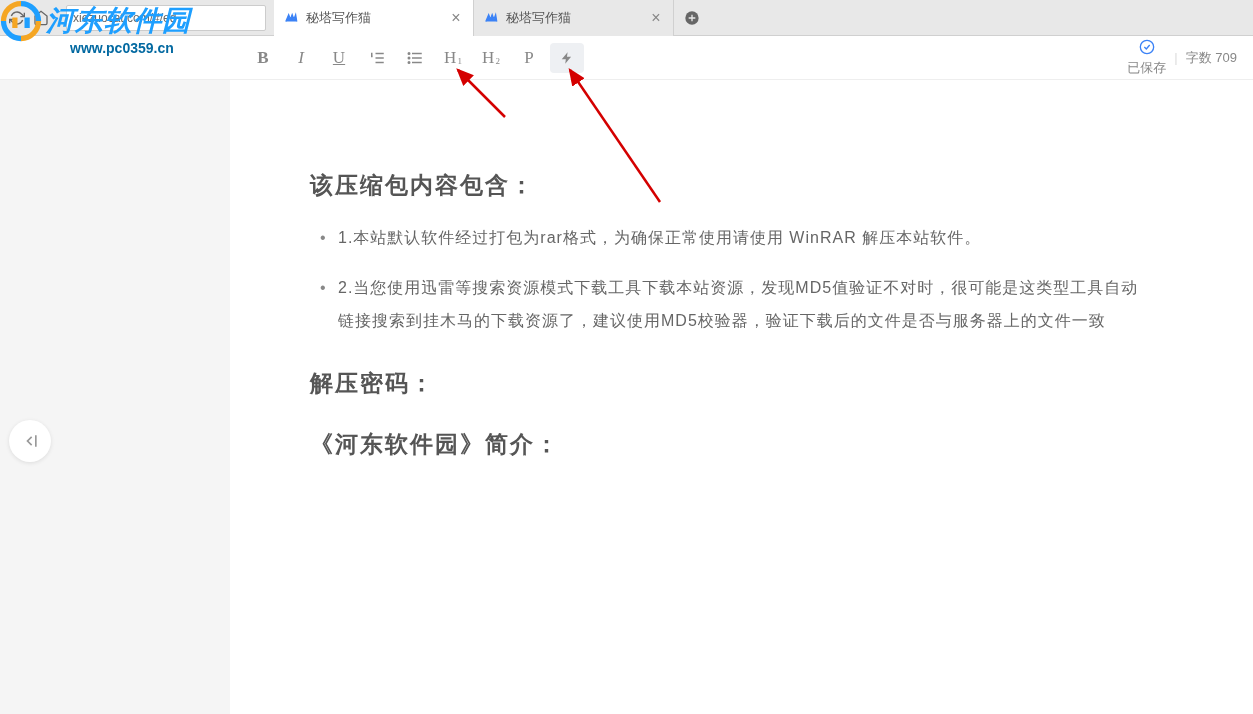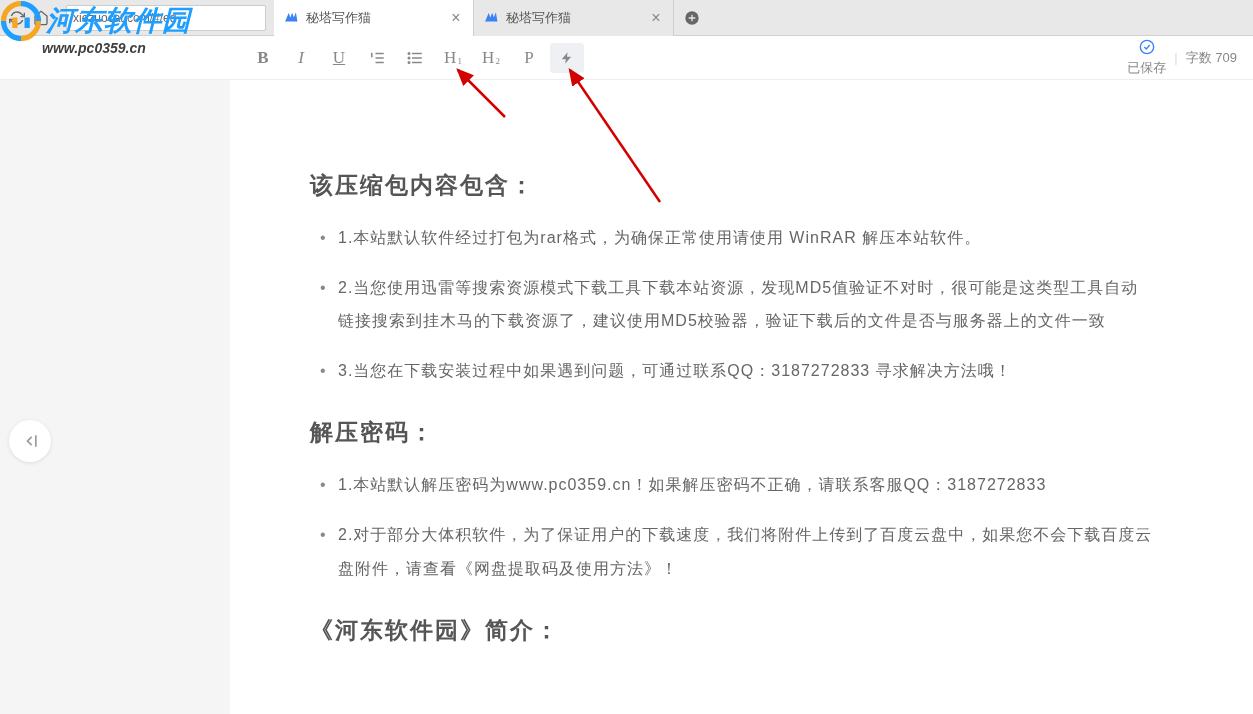--- a/index.html
+++ b/index.html
@@ -176,25 +176,24 @@
 }
 .wm-text {
   font-size: 28px;
   font-weight: bold;
   color: #1e9fff;
   font-style: italic;
   letter-spacing: 1px;
 }
 .wm-url {
   font-size: 14px;
-  color: #404040;
+  color: #0369a1;
   font-weight: 600;
-  margin-left: 42px;
+  margin-left: 70px;
   margin-top: -2px;
-  font-style: italic;
 }
 
 .arrow {
   position: absolute;
   z-index: 50;
   pointer-events: none;
 }
 </style>
 </head>
 <body>
@@ -308,27 +307,22 @@
           <path d="M19 5v14"></path>
         </svg>
     </div>
   </div>
   <div class="editor-area">
     <div class="doc-content">
       <h3>该压缩包内容包含：</h3>
       <ul>
         <li>1.本站默认软件经过打包为rar格式，为确保正常使用请使用 WinRAR 解压本站软件。</li>
         <li>2.当您使用迅雷等搜索资源模式下载工具下载本站资源，发现MD5值验证不对时，很可能是这类型工具自动链接搜索到挂木马的下载资源了，建议使用MD5校验器，验证下载后的文件是否与服务器上的文件一致</li>
-        <li>3.当您在下载安装过程中如果遇到问题，可通过联系QQ：3187272833 寻求解决方法哦！</li>
       </ul>
       <h3>解压密码：</h3>
-      <ul>
-        <li>1.本站默认解压密码为www.pc0359.cn！如果解压密码不正确，请联系客服QQ：3187272833</li>
-        <li>2.对于部分大体积软件，为了保证用户的下载速度，我们将附件上传到了百度云盘中，如果您不会下载百度云盘附件，请查看《网盘提取码及使用方法》！</li>
-      </ul>
       <h3>《河东软件园》简介：</h3>
     </div>
   </div>
 </div>
 
 <div class="watermark">
   <div class="wm-logo">
     <svg width="42" height="42" viewBox="0 0 48 48">
       <path d="M24 4 A20 20 0 0 1 44 24" stroke="#1e9fff" stroke-width="6" fill="none"></path>
       <path d="M44 24 A20 20 0 0 1 24 44" stroke="#f5a623" stroke-width="6" fill="none"></path>

